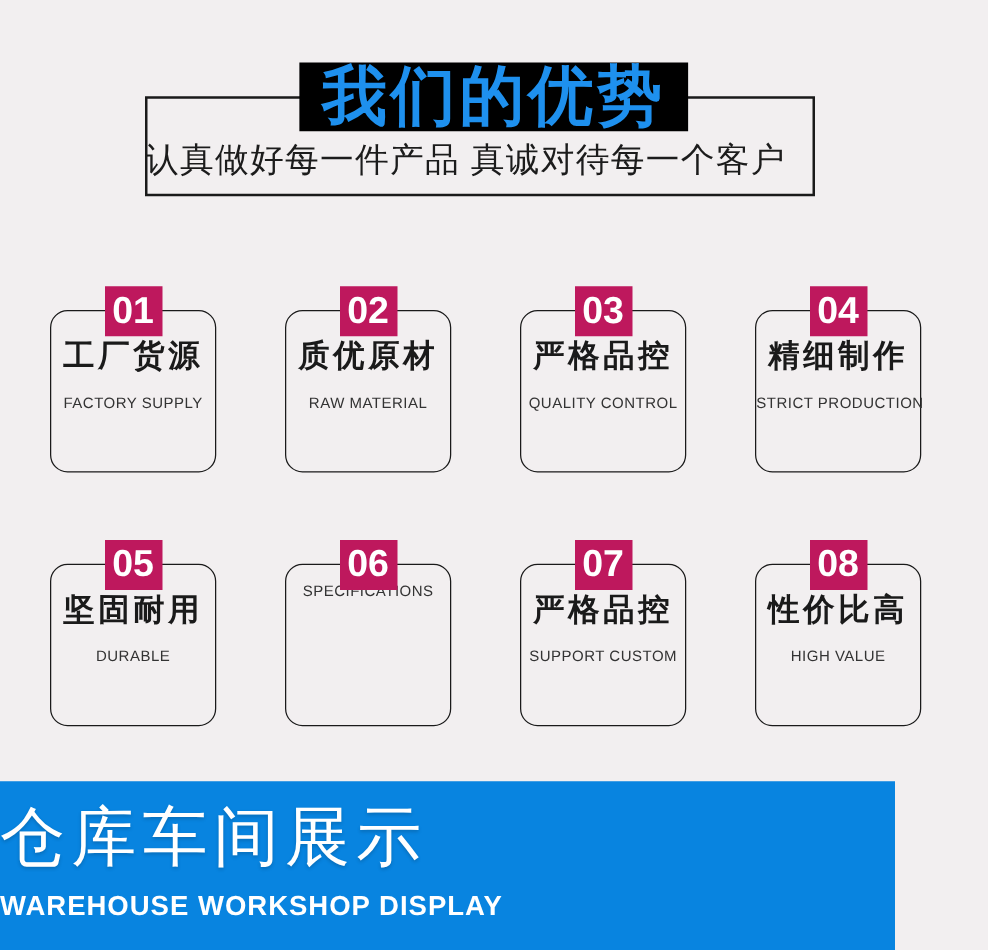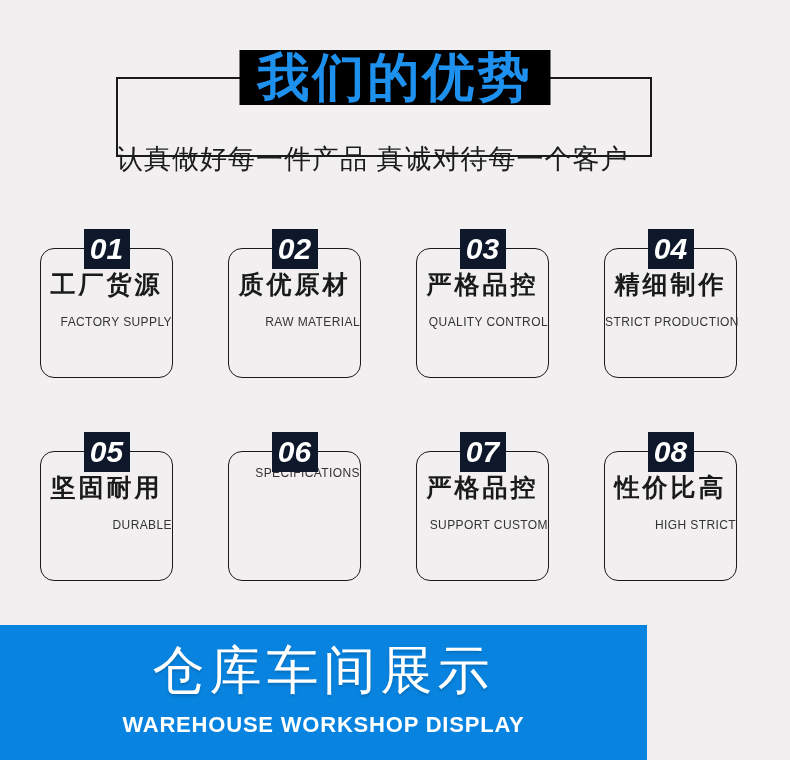--- a/index.html
+++ b/index.html
@@ -35,21 +35,20 @@
   .header-subtitle {
     position:absolute;
     left:116px; top:110px;
     width:490px;
     text-align:right;
     font-size:27px;
     color:#1c1c1c;
     white-space:nowrap;
     letter-spacing:1px;
     z-index:2;
-    margin-top:31px;
   }
 
   
   .cards-row {
     position:absolute;
     left:40px; right:53px;
     display:flex;
     justify-content:space-between;
   }
   .row-1 { top:248px; }
@@ -58,56 +57,55 @@
     position:relative;
     width:133px; height:130px;
     border:1px solid #1a1a1a;
     border-radius:14px;
   }
   .badge {
     position:absolute;
     top:-20px; left:50%;
     transform:translateX(-50%);
     width:46px; height:40px;
-    background:#0f172a;
+    background:#be185d;
     color:#ffffff;
     font-size:30px;
     font-weight:bold;
     display:flex;
     align-items:center;
     justify-content:center;
     z-index:2;
-    font-style:italic;
   }
   .card-title {
     margin-top:19px;
     text-align:center;
     font-size:25px;
     font-weight:600;
     color:#1a1a1a;
     letter-spacing:3px;
     white-space:nowrap;
   }
   .card-caption {
     margin-top:14px;
-    text-align:right;
+    text-align:center;
     font-size:12px;
     color:#333333;
     letter-spacing:0.4px;
     white-space:nowrap;
   }
 
   
   .banner {
     position:absolute;
     left:0; top:625px;
-    width:647px; height:135px;
+    width:716px; height:135px;
     background:#0884e0;
     color:#ffffff;
-    text-align:center;
+    text-align:left;
   }
   .banner-title {
     padding-top:17px;
     font-size:52px;
     line-height:56px;
     font-weight:500;
     letter-spacing:5px;
     text-shadow:0 2px 3px rgba(0,0,0,0.18);
     white-space:nowrap;
   }
@@ -160,20 +158,20 @@
     <div class="card-caption">SPECIFICATIONS</div>
   </div>
   <div class="card">
     <div class="badge">07</div>
     <div class="card-title">严格品控</div>
     <div class="card-caption">SUPPORT CUSTOM</div>
   </div>
   <div class="card">
     <div class="badge">08</div>
     <div class="card-title">性价比高</div>
-    <div class="card-caption">HIGH STRICT</div>
+    <div class="card-caption">HIGH VALUE</div>
   </div>
 </div>
 
 <div class="banner">
   <div class="banner-title">仓库车间展示</div>
   <div class="banner-subtitle">WAREHOUSE WORKSHOP DISPLAY</div>
 </div>
 
 </body></html>

